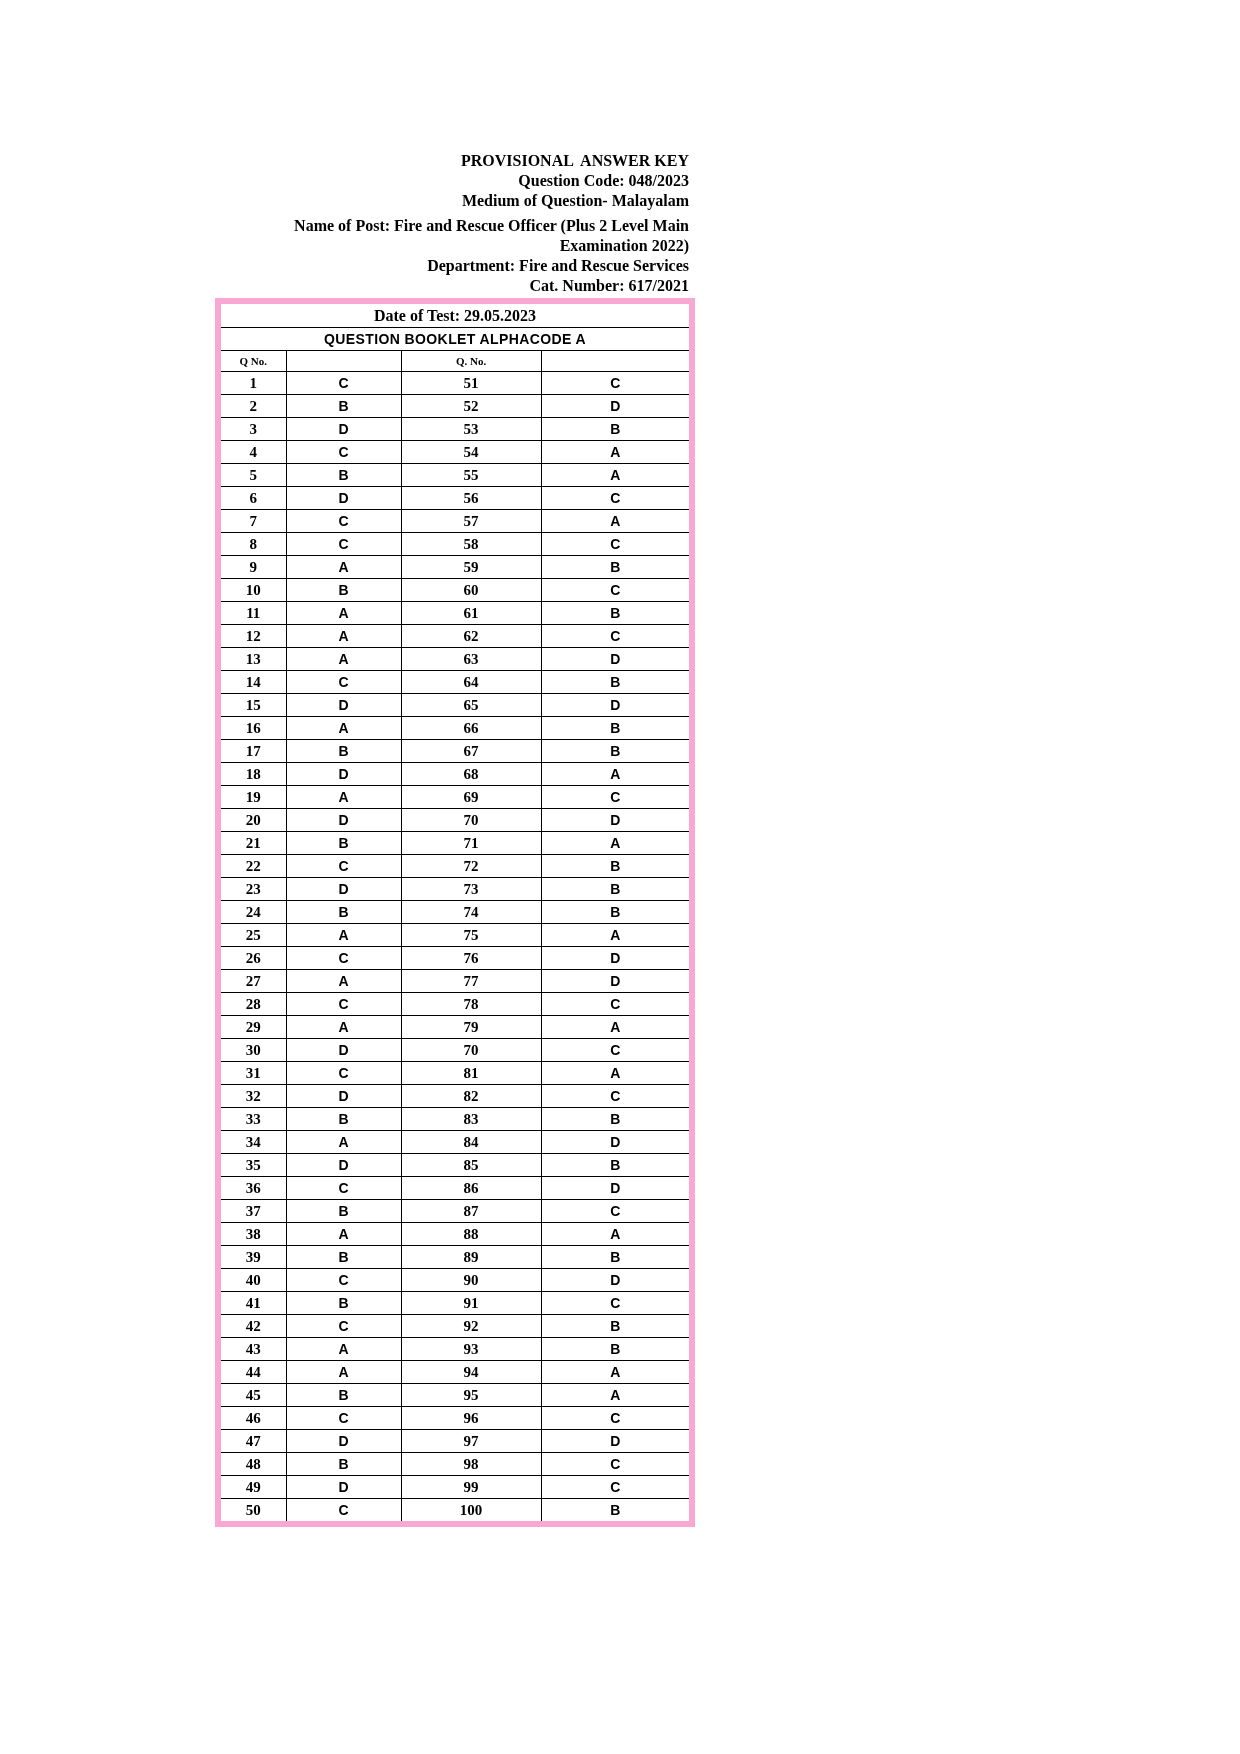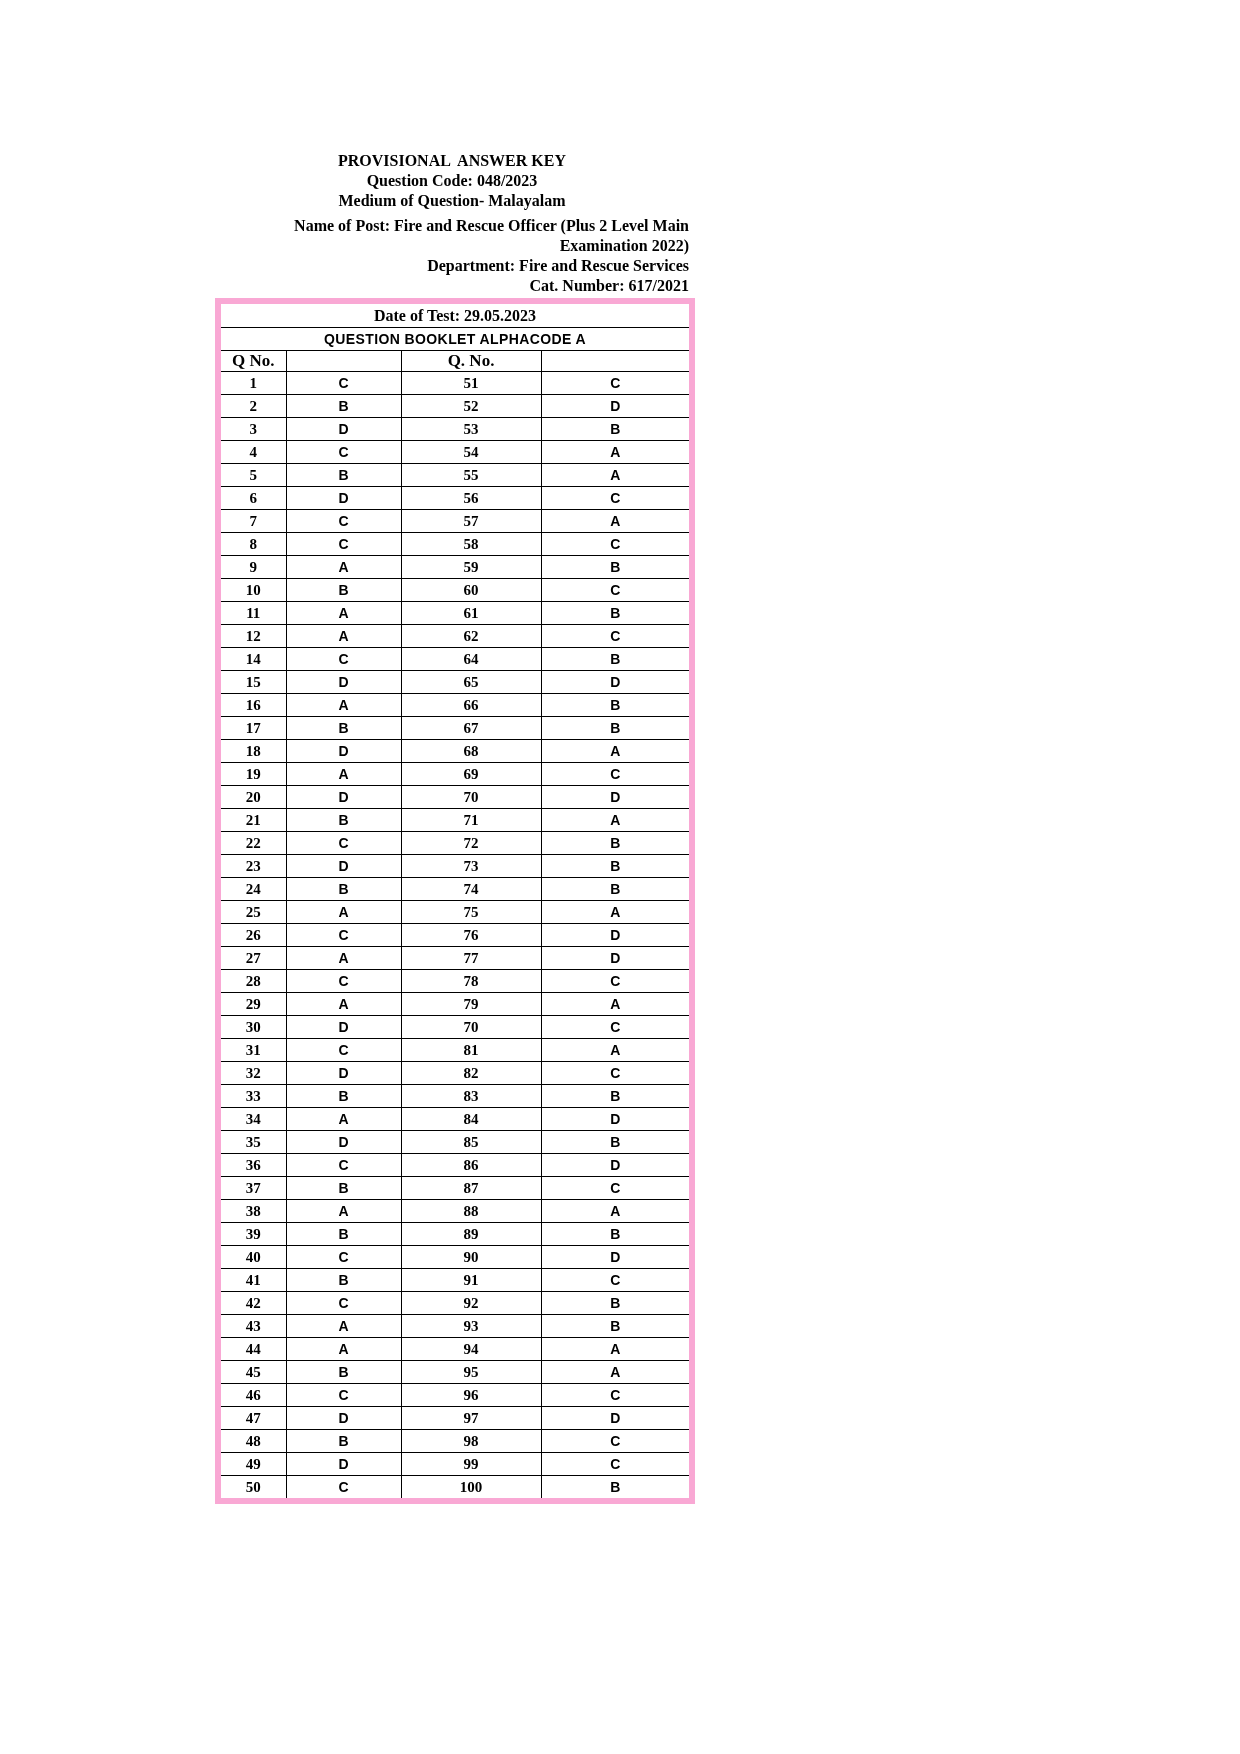--- a/index.html
+++ b/index.html
@@ -16,21 +16,21 @@
     font-family: "Liberation Serif", serif;
     overflow: hidden;
   }
   .content {
     position: absolute;
     left: 215px;
     top: 151px;
     width: 474px;
   }
   .title-block {
-    text-align: center;
+    text-align: right;
     font-weight: bold;
     font-size: 16px;
     line-height: 20px;
   }
   .title-line { white-space: pre; }
   .info-block {
     margin-top: 5px;
     font-weight: bold;
     font-size: 16px;
     line-height: 20px;
@@ -61,21 +61,21 @@
     font-family: "Liberation Serif", serif;
   }
   td.booklet-cell {
     height: 22px;
     font-size: 14px;
     font-family: "Liberation Sans", sans-serif;
     letter-spacing: 0.4px;
   }
   td.hdr {
     height: 20px;
-    font-size: 17px;
+    font-size: 11px;
     font-family: "Liberation Serif", serif;
   }
   td.qnum {
     height: 22px;
     font-size: 15px;
     font-family: "Liberation Serif", serif;
   }
   td.ans {
     height: 22px;
     font-size: 14px;
@@ -189,20 +189,26 @@
             <td class="qnum">61</td>
             <td class="ans">B</td>
           </tr>
           <tr>
             <td class="qnum">12</td>
             <td class="ans">A</td>
             <td class="qnum">62</td>
             <td class="ans">C</td>
           </tr>
           <tr>
+            <td class="qnum">13</td>
+            <td class="ans">A</td>
+            <td class="qnum">63</td>
+            <td class="ans">D</td>
+          </tr>
+          <tr>
             <td class="qnum">14</td>
             <td class="ans">C</td>
             <td class="qnum">64</td>
             <td class="ans">B</td>
           </tr>
           <tr>
             <td class="qnum">15</td>
             <td class="ans">D</td>
             <td class="qnum">65</td>
             <td class="ans">D</td>

